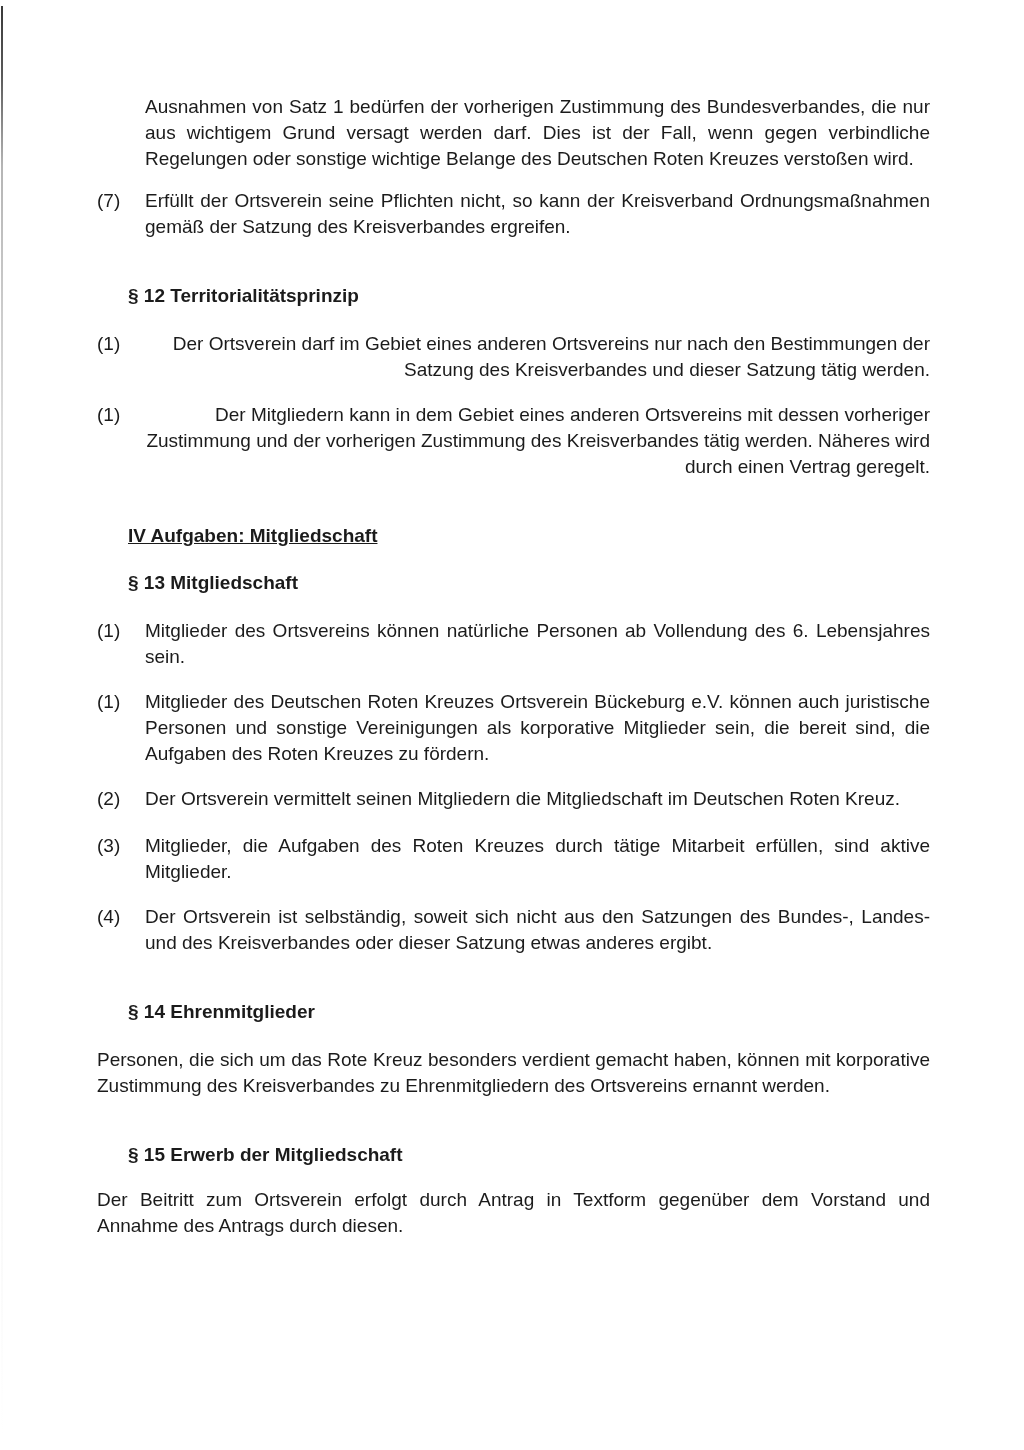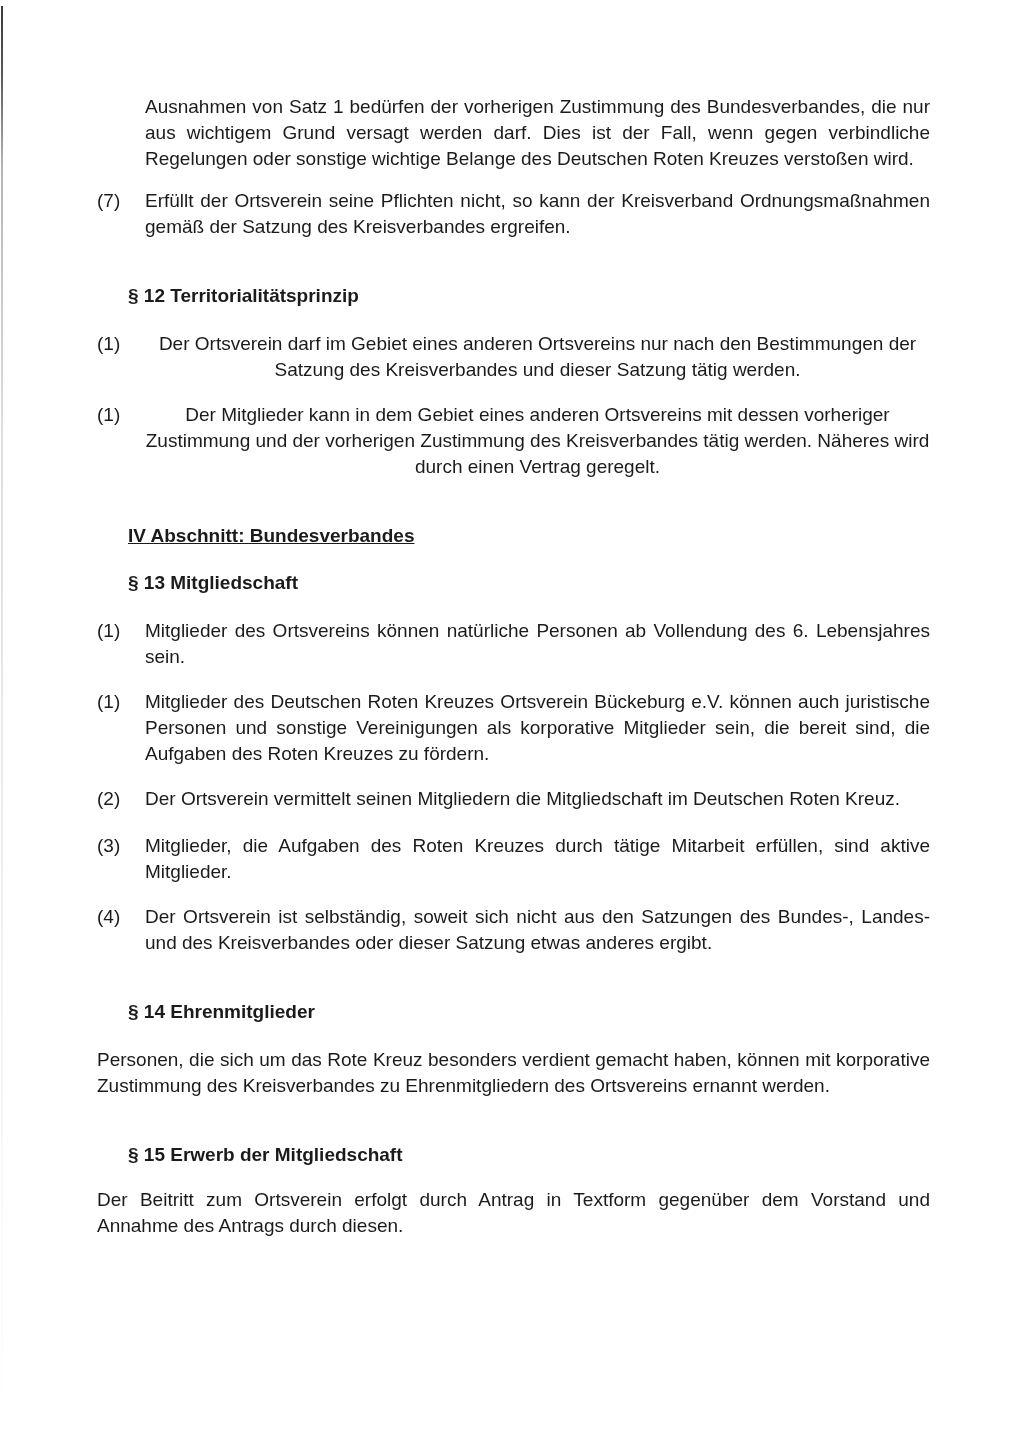--- a/index.html
+++ b/index.html
@@ -61,21 +61,21 @@
   .num-text {
     flex: 1 1 auto;
   }
   .indented {
     margin-left: 48px;
   }
   .justify {
     text-align: justify;
   }
   .left {
-    text-align: center;
+    text-align: right;
   }
   
   .mt-para  { margin-top: 19px; }
   .mt-para2 { margin-top: 21px; }
   .mt-para3 { margin-top: 16px; }
   .mt-sect  { margin-top: 43px; }
   .mt-after-h { margin-top: 22px; }
 </style>
 </head>
 <body>
@@ -93,24 +93,24 @@
 
   <h2 class="heading mt-sect">§ 12 Territorialitätsprinzip</h2>
 
   <div class="num-para mt-after-h">
     <span class="num">(1)</span>
     <p class="num-text left">Der Ortsverein darf im Gebiet eines anderen Ortsvereins nur nach den Bestimmungen der Satzung des Kreisverbandes und dieser Satzung tätig werden.</p>
   </div>
 
   <div class="num-para mt-para">
     <span class="num">(1)</span>
-    <p class="num-text left">Der Mitglieder kann in dem Gebiet eines anderen Ortsvereins mit dessen vorheriger Zustimmung und der vorherigen Zustimmung des Kreisverbandes tätig werden. Näheres wird durch einen Vertrag geregelt.</p>
+    <p class="num-text left">Der Mitgliedern kann in dem Gebiet eines anderen Ortsvereins mit dessen vorheriger Zustimmung und der vorherigen Zustimmung des Kreisverbandes tätig werden. Näheres wird durch einen Vertrag geregelt.</p>
   </div>
 
-  <h2 class="heading underlined mt-sect">IV Abschnitt: Bundesverbandes</h2>
+  <h2 class="heading underlined mt-sect">IV Aufgaben: Mitgliedschaft</h2>
 
   <h2 class="heading mt-para2">§ 13 Mitgliedschaft</h2>
 
   <div class="num-para mt-after-h">
     <span class="num">(1)</span>
     <p class="num-text justify">Mitglieder des Ortsvereins können natürliche Personen ab Vollendung des 6. Lebensjahres sein.</p>
   </div>
 
   <div class="num-para mt-para">
     <span class="num">(1)</span>

